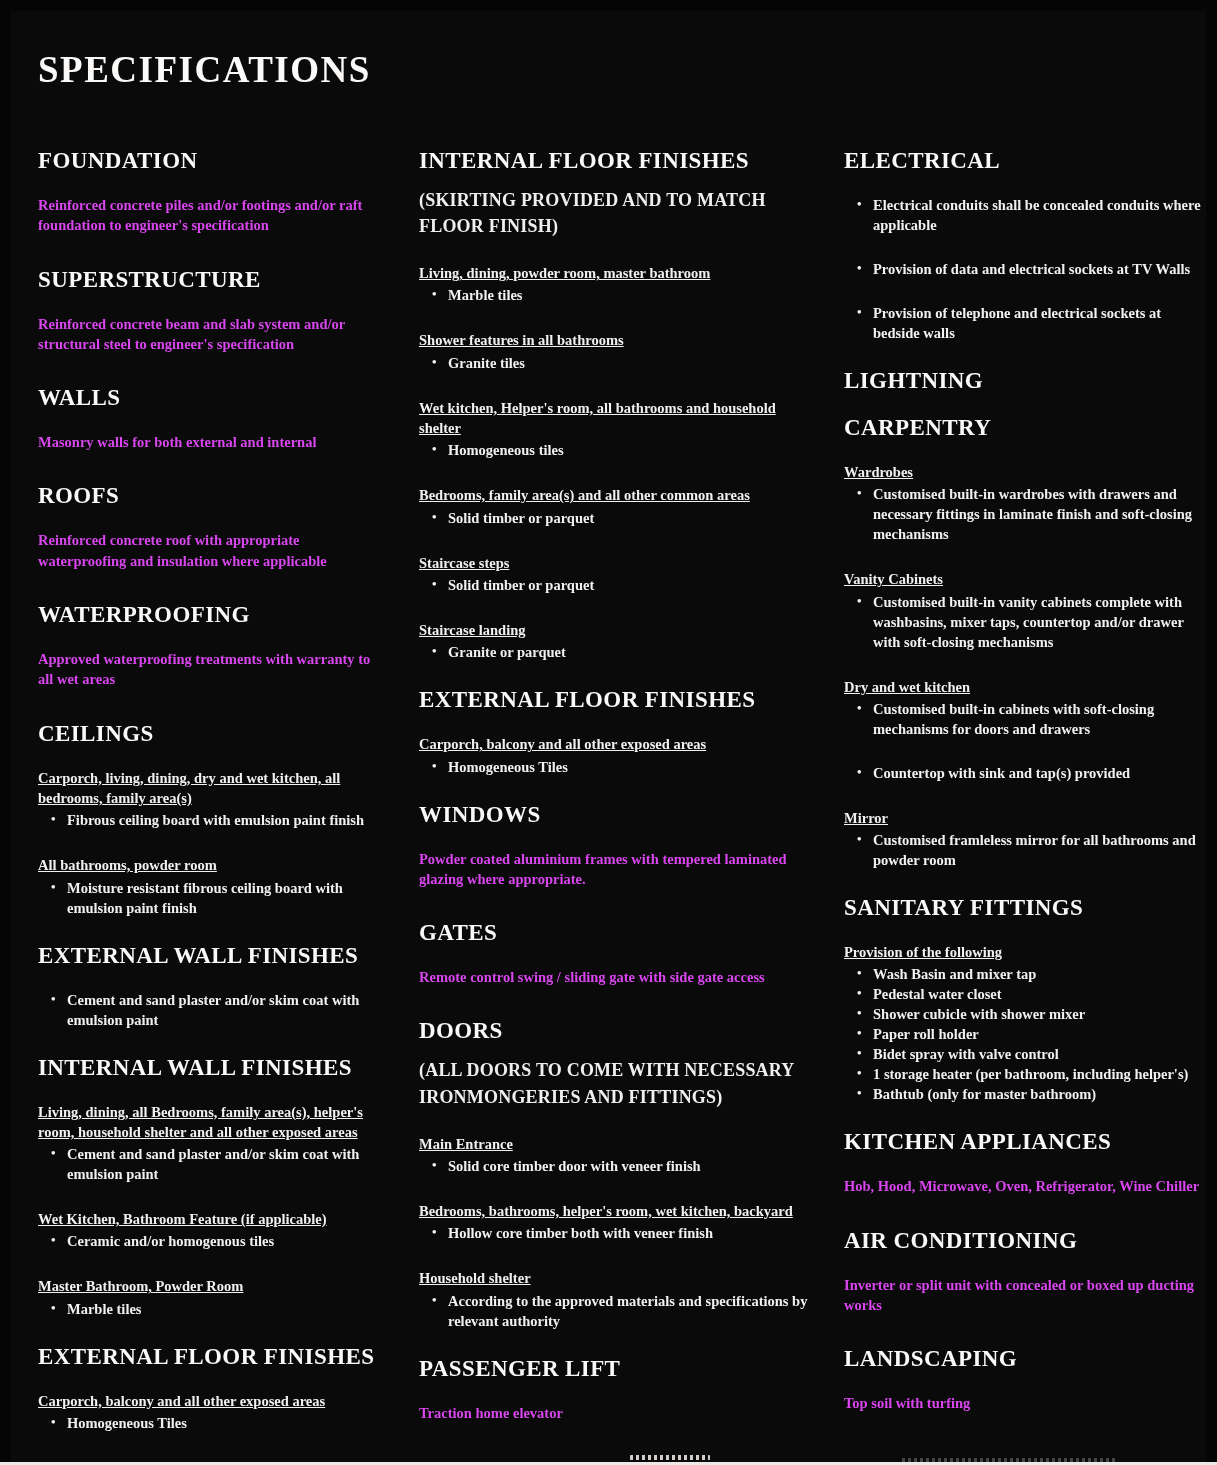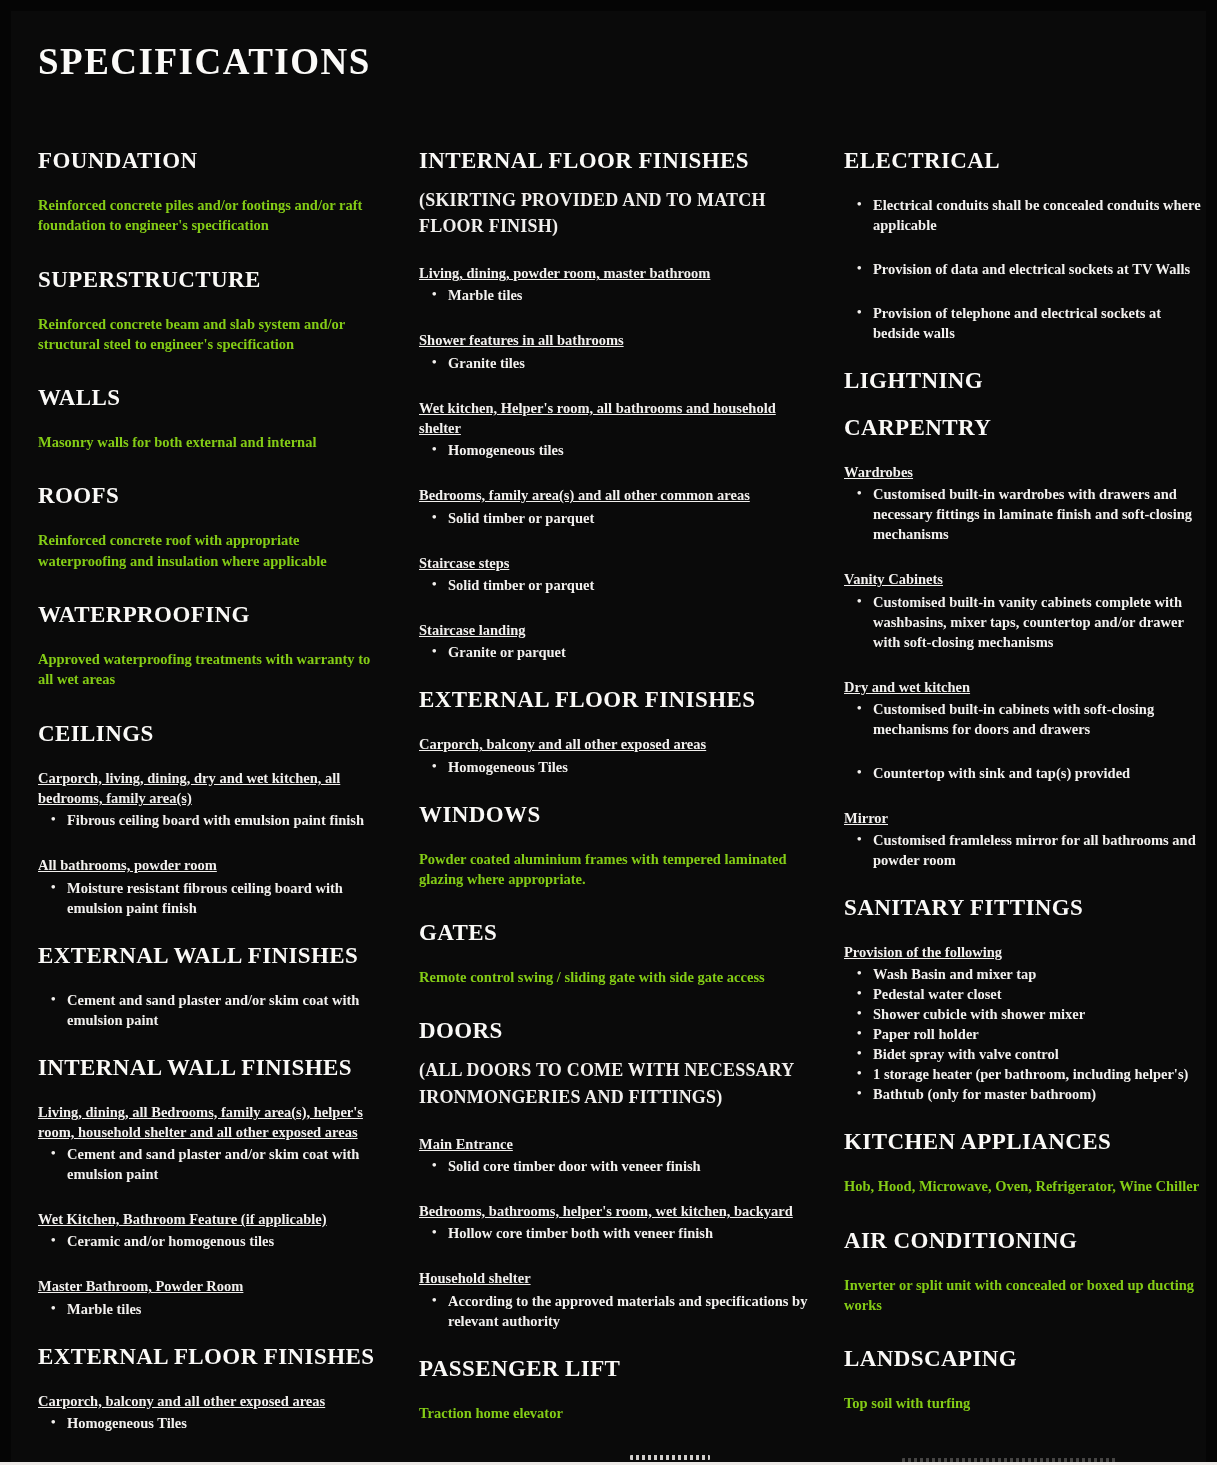--- a/index.html
+++ b/index.html
@@ -4,42 +4,42 @@
 <style>
   html,body{margin:0;padding:0;background:#000;}
   .page{
     position:relative;width:1217px;height:1465px;overflow:hidden;
     background:#050505;color:#f5f3f1;
     font-family:"Liberation Serif","DejaVu Serif",serif;
     font-weight:700;
   }
   .inner-panel{position:absolute;left:11px;top:11px;right:11px;bottom:0;background:#0a0a0a;}
   .page-title{
-    position:absolute;left:38px;top:40px;margin:0;
+    position:absolute;left:38px;top:48px;margin:0;
     font-size:37px;font-weight:700;letter-spacing:1.5px;color:#fbfaf8;
   }
   .columns{
     position:absolute;left:38px;top:148px;width:1172px;
     display:flex;gap:33px;align-items:flex-start;
   }
   .column{display:block;}
   .col-1{width:348px;}
   .col-2{width:392px;}
   .col-3{width:365px;}
   .section{margin:0 0 10px 0;}
   .sec-heading{
     margin:0 0 21px 0;font-size:23px;font-weight:700;
     letter-spacing:.4px;color:#faf9f7;
   }
   .sec-subtitle{
     margin:-8px 0 24px 0;font-size:18px;font-weight:700;
     letter-spacing:.2px;line-height:1.45;color:#f1efed;
   }
   .sec-para{
-    margin:0 0 31px 0;font-size:14.5px;line-height:1.4;color:#84cc16;
+    margin:0 0 31px 0;font-size:14.5px;line-height:1.4;color:#d946ef;
   }
   .sec-para.small{font-size:13px;line-height:1.5;}
   .spec-group{margin:8px 0 25px 0;}
   .group-label{font-size:14.5px;line-height:1.4;color:#f3f1ef;text-decoration:underline;}
   .bullet-list{list-style:none;margin:2px 0 0 0;padding:0;}
   .bullet-item{display:flex;font-size:14.5px;line-height:1.38;color:#f3f1ef;}
   .bullet-list.spaced .bullet-item + .bullet-item{margin-top:24px;}
   .bullet-glyph{flex:0 0 auto;width:16px;margin-left:13px;font-size:13px;}
   .bullet-text{flex:1 1 auto;}
   .cutoff-frag{

